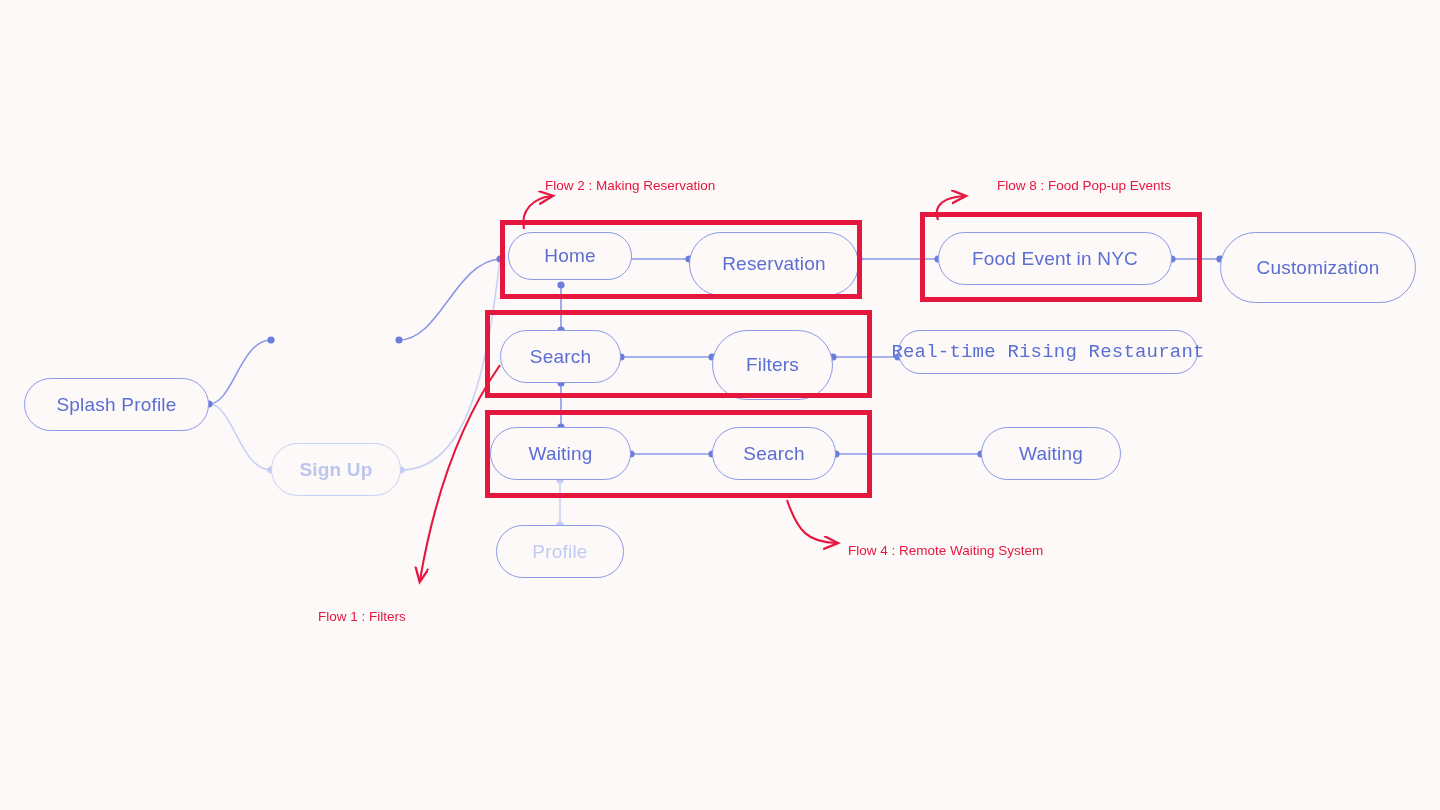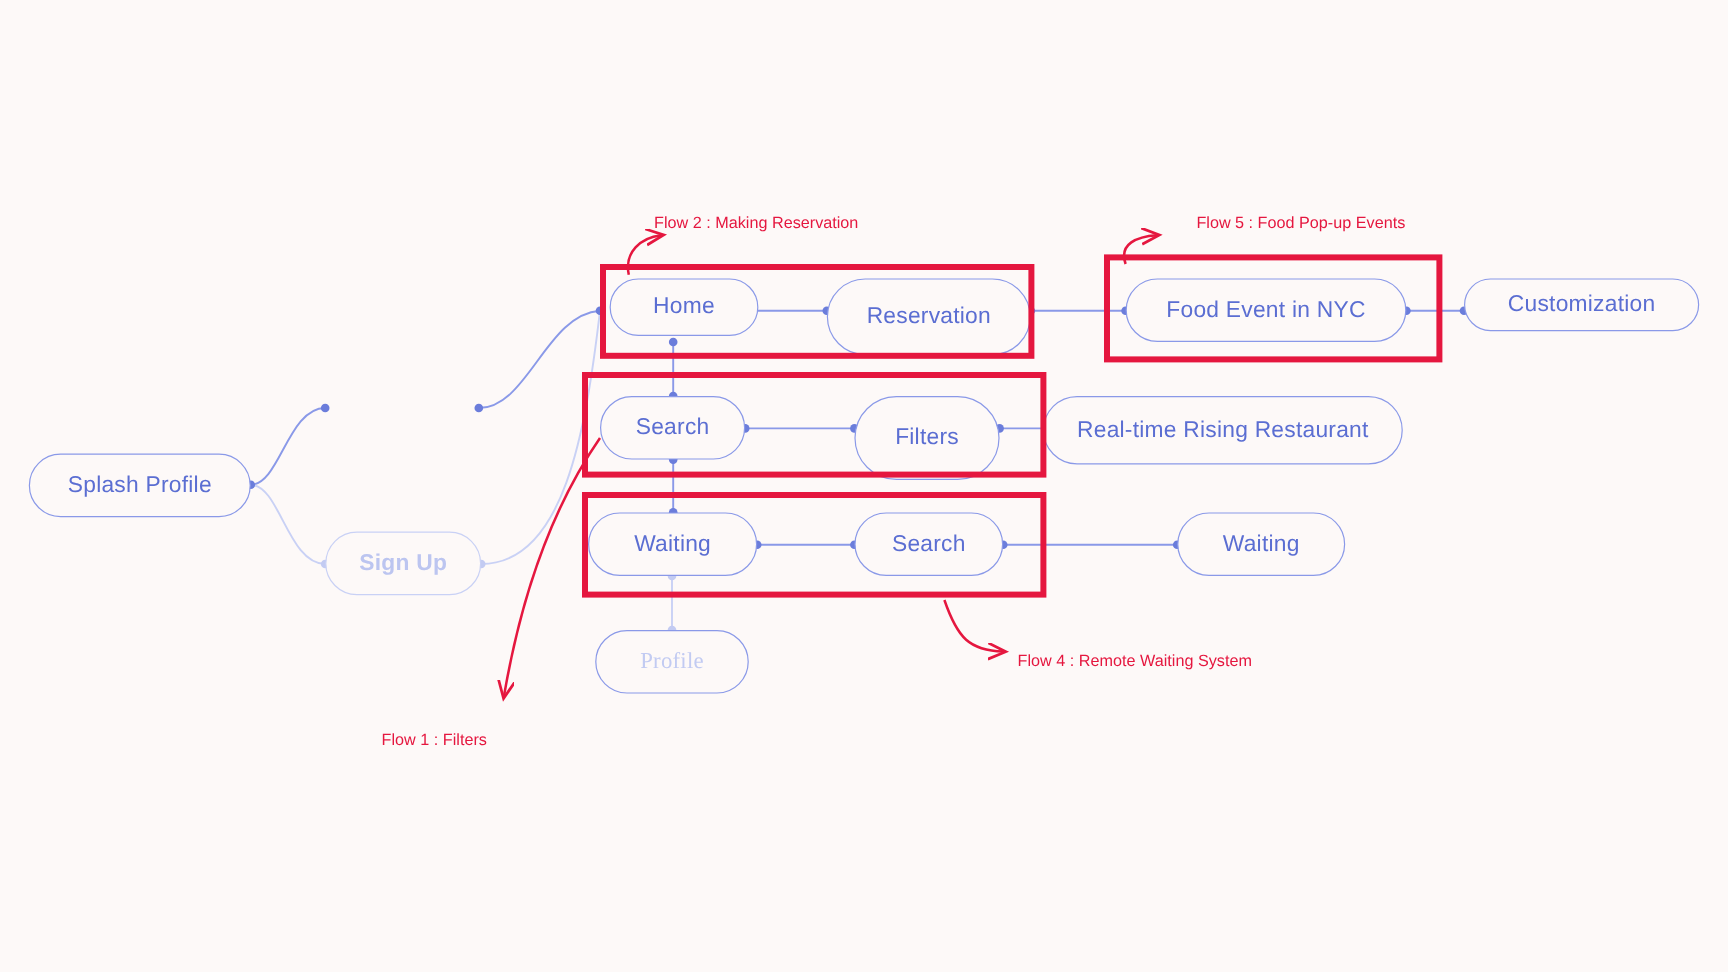--- a/index.html
+++ b/index.html
@@ -151,42 +151,42 @@
       </div>
       <div class="node" style="left: 508px; top: 232px; width: 124px; height: 48px;">
         <span>Home</span>
       </div>
       <div class="node" style="left: 689px; top: 232px; width: 170px; height: 64px;">
         <span>Reservation</span>
       </div>
       <div class="node" style="left: 938px; top: 232px; width: 234px; height: 53px;">
         <span>Food Event in NYC</span>
       </div>
-      <div class="node" style="left: 1220px; top: 232px; width: 196px; height: 44px;">
+      <div class="node" style="left: 1220px; top: 232px; width: 196px; height: 71px;">
         <span>Customization</span>
       </div>
       <div class="node" style="left: 500px; top: 330px; width: 121px; height: 53px;">
         <span>Search</span>
       </div>
       <div class="node" style="left: 712px; top: 330px; width: 121px; height: 70px;">
         <span>Filters</span>
       </div>
-      <div class="node" style="left: 869px; top: 330px; width: 300px; height: 57px;">
+      <div class="node" style="left: 898px; top: 330px; width: 300px; height: 44px; font-family: Liberation Mono, monospace;">
         <span>Real-time Rising Restaurant</span>
       </div>
       <div class="node" style="left: 490px; top: 427px; width: 141px; height: 53px;">
         <span>Waiting</span>
       </div>
       <div class="node" style="left: 712px; top: 427px; width: 124px; height: 53px;">
         <span>Search</span>
       </div>
       <div class="node" style="left: 981px; top: 427px; width: 140px; height: 53px;">
         <span>Waiting</span>
       </div>
-      <div class="node faded-text" style="left: 496px; top: 525px; width: 128px; height: 53px; font-family: Liberation Serif, serif;">
+      <div class="node faded-text" style="left: 496px; top: 525px; width: 128px; height: 53px;">
         <span>Profile</span>
       </div>
     </div>
 
   <div class="layer" id="box-layer">
       <div class="flow-box" style="left: 500px; top: 220px; width: 362px; height: 79px;"></div>
       <div class="flow-box" style="left: 920px; top: 212px; width: 282px; height: 90px;"></div>
       <div class="flow-box" style="left: 485px; top: 310px; width: 387px; height: 88px;"></div>
       <div class="flow-box" style="left: 485px; top: 410px; width: 387px; height: 88px;"></div>
     </div>
@@ -201,17 +201,17 @@
       <path d="M 524 229 C 520 210 534 198 551 196"></path>
       <path d="M 938 220 C 932 203 948 197 964 196"></path>
       <path d="M 500 365 C 455 430 432 510 420 580"></path>
       <path d="M 787 500 C 798 532 808 542 836 543"></path>
     </g>
   </svg>
 
   <div class="layer" id="label-layer">
       <div class="flow-label" style="left: 318px; top: 609px;">Flow 1 : Filters</div>
       <div class="flow-label" style="left: 545px; top: 178px;">Flow 2 : Making Reservation</div>
-      <div class="flow-label" style="left: 997px; top: 178px;">Flow 5 : Food Pop-up Events</div>
+      <div class="flow-label" style="left: 997px; top: 178px;">Flow 8 : Food Pop-up Events</div>
       <div class="flow-label" style="left: 848px; top: 543px;">Flow 4 : Remote Waiting System</div>
     </div>
 
 </div>
 
 </body></html>

